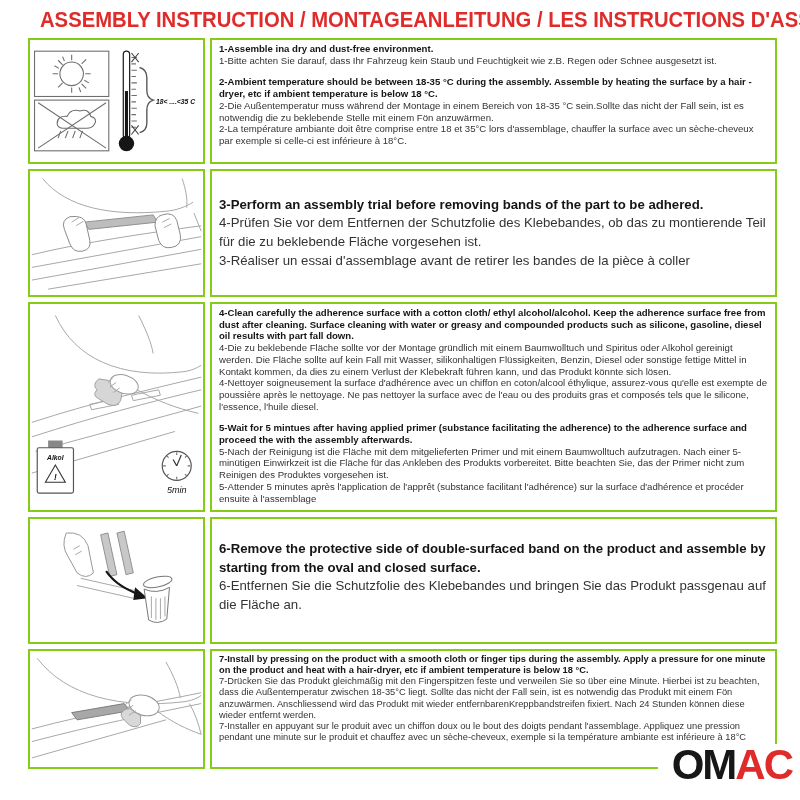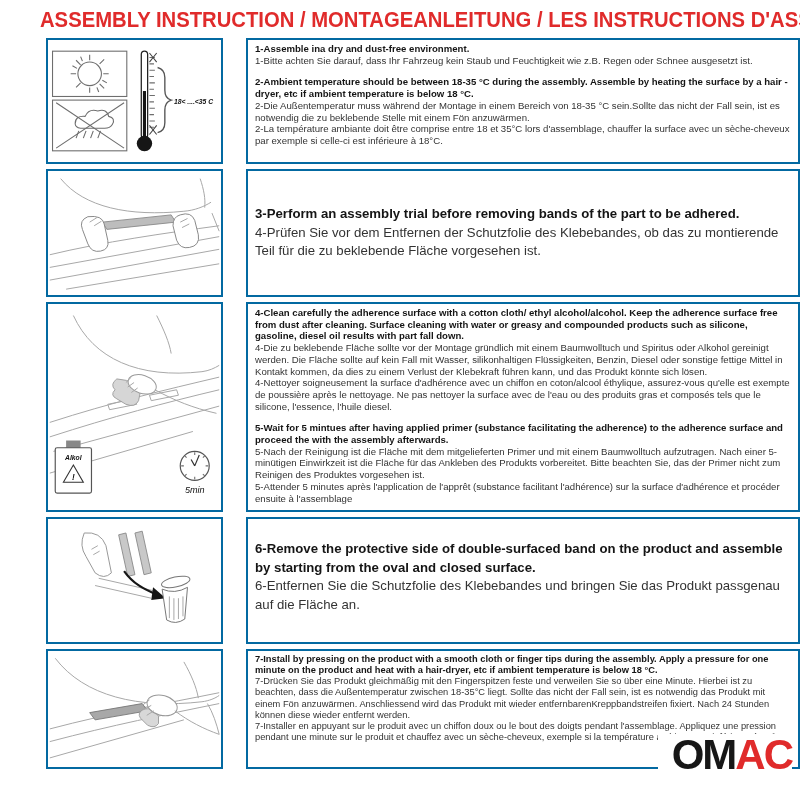--- a/index.html
+++ b/index.html
@@ -2,33 +2,33 @@
 <html><head>
 <meta charset="utf-8">
 <style>
   html,body{margin:0;padding:0;background:#fff;}
   .page{position:relative;width:800px;height:800px;background:#fff;overflow:hidden;
         font-family:"Liberation Sans", sans-serif;color:#2e2e2e;}
   .title{margin:7px 0 5px;text-align:center;font-weight:bold;font-size:22.5px;
          color:#e02b2b;white-space:nowrap;transform:scaleX(.9);letter-spacing:0;}
   .rows{padding-left:28px;}
   .row{display:flex;gap:5px;margin-bottom:5px;}
-  .cell{border:2px solid #0369a1;background:#fff;box-sizing:border-box;margin-left:18px;}
+  .cell{border:2px solid #84cc16;background:#fff;box-sizing:border-box;}
   .icon-cell{width:177px;flex:none;display:flex;align-items:center;justify-content:center;overflow:hidden;font-style:italic;}
   .text-cell{width:567px;padding:3px 8px 3px 7px;overflow:hidden;}
   .r1{height:126px}.r2{height:128px}.r3{height:210px}.r4{height:127px}.r5{height:120px}
   p{margin:0;color:#333;}
   .en{font-weight:bold;color:#151515;}
   .t-sm p{font-size:9.6px;line-height:1.22;}
   .t-lg p{font-size:13.2px;line-height:1.42;}
   .t-xs p{font-size:9.3px;line-height:1.2;}
   .step + .step{margin-top:10px;}
   .center-v{display:flex;flex-direction:column;justify-content:center;}
   .pad-top{padding-top:21px;}
-  .logo{position:absolute;right:8px;bottom:24px;font-size:42px;font-weight:bold;
+  .logo{position:absolute;right:8px;bottom:14px;font-size:42px;font-weight:bold;
         letter-spacing:-2px;line-height:.9;background:#fff;padding:2px 0 2px 14px;}
   .logo .blk{color:#171717}.logo .red{color:#e02b2b}
   svg{display:block}
   .ln{stroke:#a8a8a8;fill:none;stroke-width:1.1}
   .obj{stroke:#6e6e6e;fill:none;stroke-width:1.2}
   .svgtxt{font-family:"Liberation Sans",sans-serif;fill:#111;}
 </style>
 </head>
 <body>
 
@@ -91,20 +91,21 @@
           <g>
             <path d="M146 42 q12 -4 16 6 l4 16 q2 12 -10 14 q-10 2 -14 -8 l-4 -16 q0 -10 8 -12 z" fill="#fff" stroke="#8a8a8a" stroke-width="1.1"></path>
             <path class="ln" d="M146 50 l8 -4 M148 56 l8 -4"></path>
           </g>
         </svg>
       </div>
       <div class="cell text-cell r2 t-lg center-v">
         <div class="step">
           <p class="en">3-Perform an assembly trial before removing bands of the part to be adhered.</p>
           <p>4-Prüfen Sie vor dem Entfernen der Schutzfolie des Klebebandes, ob das zu montierende Teil für die zu beklebende Fläche vorgesehen ist.</p>
+          <p>3-Réaliser un essai d'assemblage avant de retirer les bandes de la pièce à coller</p>
         </div>
       </div>
     </div>
 
     <div class="row">
       <div class="cell icon-cell r3">
         <svg width="191" height="206" viewBox="0 0 191 206">
           <path class="ln" d="M28 2 C50 50 100 72 170 64 C178 63 184 60 189 57"></path>
           <path class="ln" d="M120 2 C128 18 134 32 136 44"></path>
           <path class="ln" d="M2 120 C70 98 130 84 189 70 M2 136 C70 114 130 98 189 84 M6 152 L189 102 M2 176 L160 130"></path>

